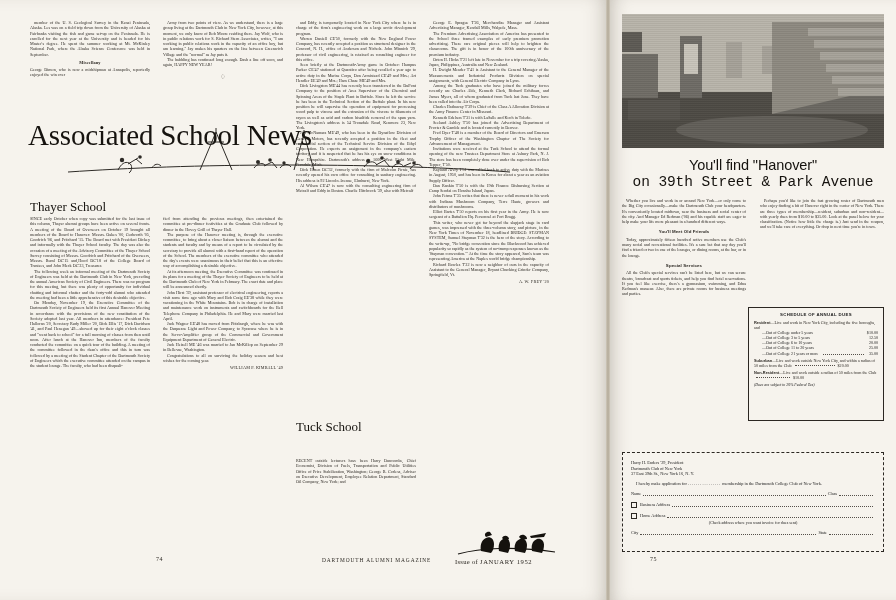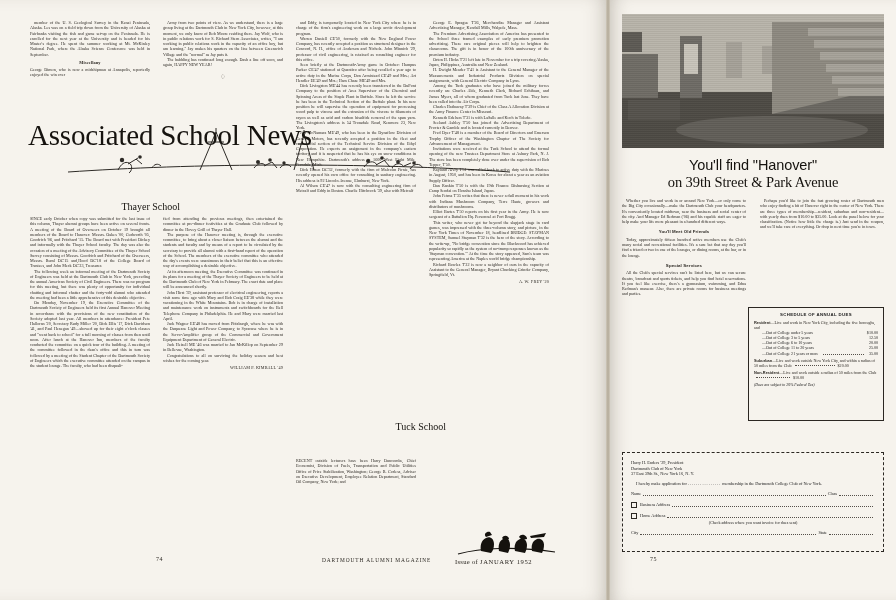--- a/index.html
+++ b/index.html
@@ -28,21 +28,21 @@
   .col p.noind{text-indent:0;}
 
   
   .masthead{position:absolute;left:28px;top:120px;width:470px;height:56px;}
   .masthead .title{
     font-family:"Liberation Serif", serif;
     font-size:29px;line-height:30px;letter-spacing:-.2px;color:#16130f;
     white-space:nowrap;}
   .camp-art{position:absolute;left:30px;top:4px;width:460px;height:52px;opacity:.92;}
 
-  .secthead{position:absolute;font-size:10px;line-height:13px;color:#15120e;text-align:right;}
+  .secthead{position:absolute;font-size:13px;line-height:13px;color:#15120e;}
 
   .subhead{text-align:center;font-weight:bold;font-size:4.3px;margin:3px 0 1.5px;
     letter-spacing:.15px;}
   .signoff{text-align:right;font-size:4.2px;letter-spacing:.2px;margin-top:2px;}
 
   
   .folio{position:absolute;font-size:6px;color:#2b2722;letter-spacing:.4px;}
   .runhead{position:absolute;font-size:5.4px;letter-spacing:.9px;color:#2b2722;}
 
   
@@ -50,21 +50,21 @@
   .ad-photo{position:relative;width:262px;height:134px;overflow:hidden;
     background:#8d8madd;}
   .ad-photo .ph{position:absolute;inset:0;
      background:
        linear-gradient(115deg,#5c5a55 0%,#8b8880 18%,#b5b1a7 34%,#9b978d 52%,#c6c2b8 70%,#7e7b73 88%,#56534d 100%);
      filter:contrast(.95);}
   .ad-photo .grain{position:absolute;inset:0;opacity:.5;
      background:repeating-linear-gradient(0deg,rgba(0,0,0,.10) 0 1px,rgba(255,255,255,.05) 1px 2px);}
   .ad-head{margin-top:9px;text-align:center;color:#15120e;}
   .ad-head .l1{font-family:"Liberation Sans",sans-serif;font-size:14.5px;line-height:17px;font-weight:400;letter-spacing:-.1px;}
-  .ad-head .l2{font-family:Liberation Serif, serif;font-size:14.5px;line-height:17px;font-weight:400;letter-spacing:-.1px;}
+  .ad-head .l2{font-family:Liberation Mono, monospace;font-size:14.5px;line-height:17px;font-weight:400;letter-spacing:-.1px;}
 
   .ad-cols{position:relative;margin-top:7px;width:262px;}
   .ad-col{position:absolute;top:0;width:124px;font-size:4.15px;line-height:5.3px;
      text-align:justify;color:#2b2722;}
   .ad-col.c1{left:0;}
   .ad-col.c2{left:138px;}
   .ad-col p{margin:0;text-indent:4px;}
   .ad-subhead{font-family:"Liberation Sans",sans-serif;font-weight:bold;font-size:4.4px;
      text-align:center;margin:5px 0 2px;letter-spacing:.1px;}
 

